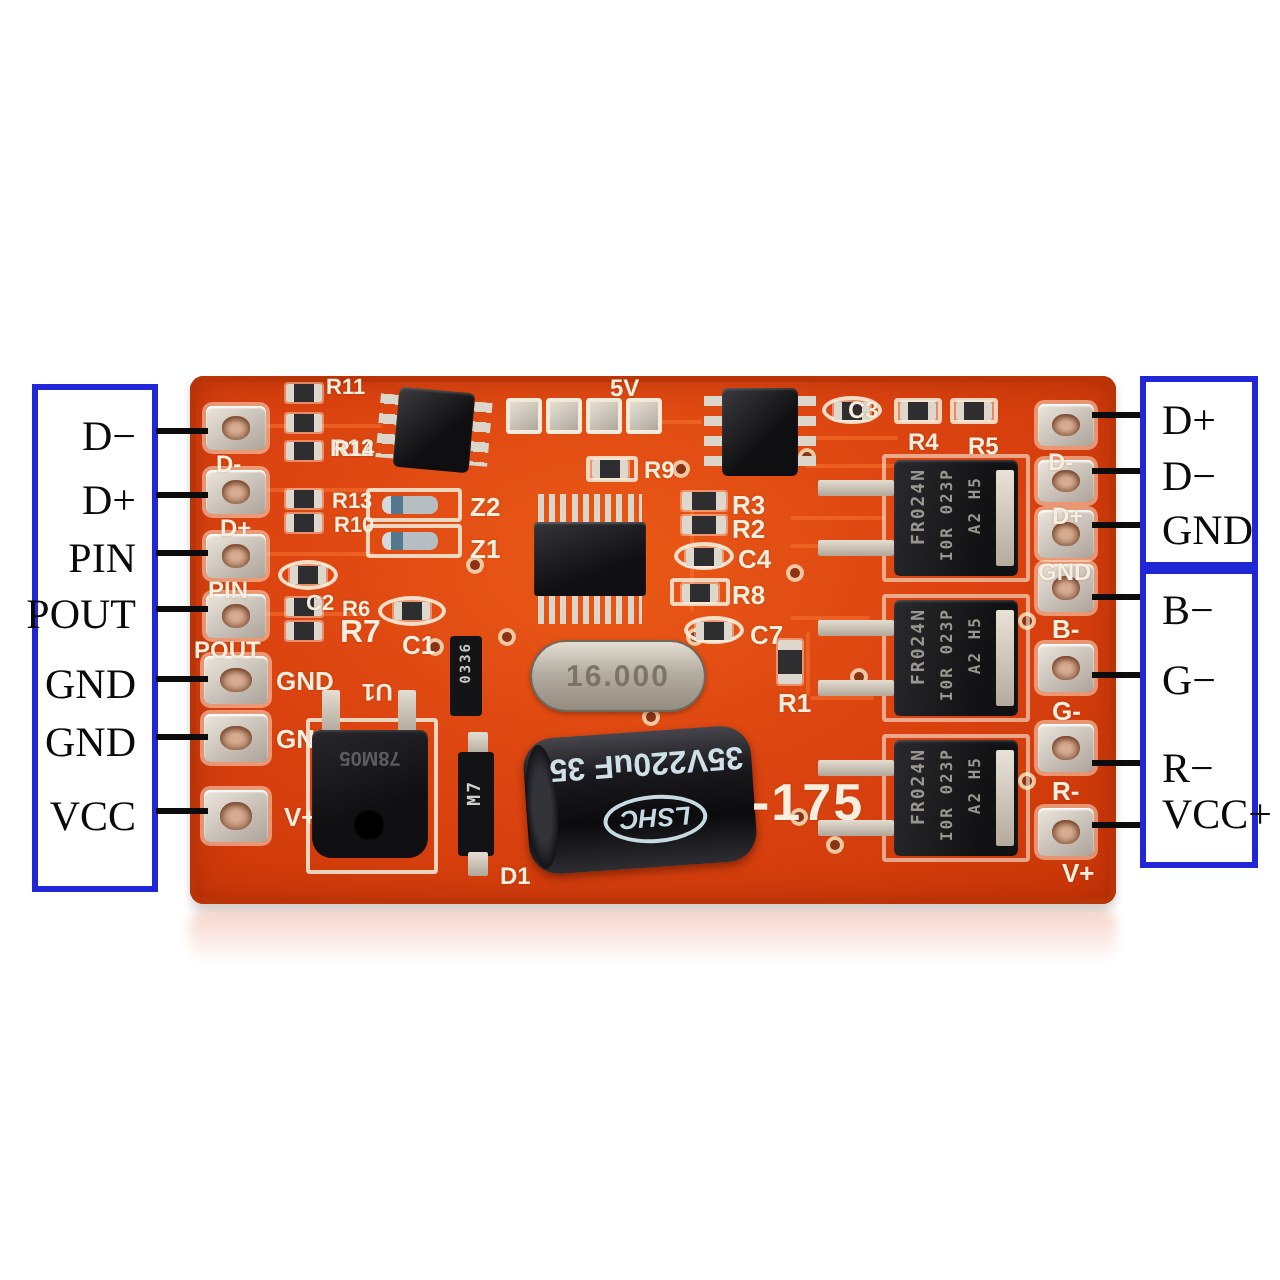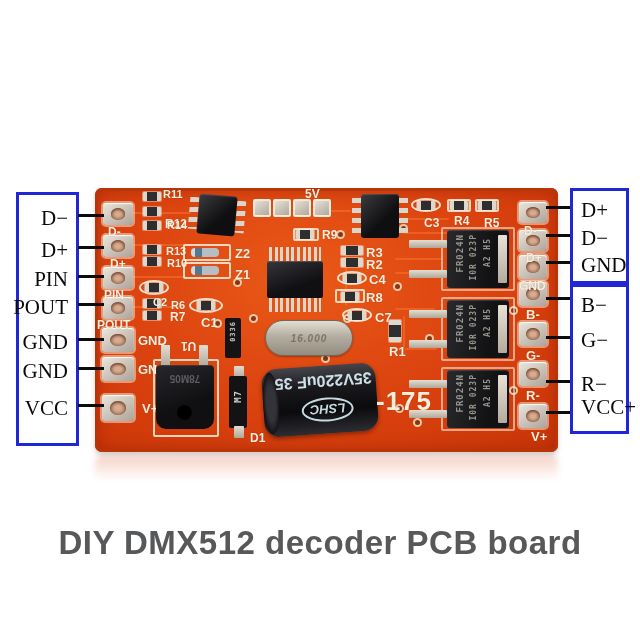--- a/index.html
+++ b/index.html
@@ -62,21 +62,21 @@
   .fetleg{background:linear-gradient(180deg,#e4ddd1,#b0a799);height:8px;border-radius:1px;}
   .fet{background:linear-gradient(100deg,#2a2a2e,#121214 70%);border-radius:3px;
        box-shadow:inset 0 1px 1px rgba(255,255,255,.15);}
   .fet .tab{right:2px;top:5px;bottom:5px;width:9px;background:linear-gradient(180deg,#e8e2d6,#b4ab9d);border-radius:1px;}
   .vtext{writing-mode:vertical-rl;transform:rotate(180deg);color:#97978f;
          font-family:"DejaVu Sans Mono",monospace;font-weight:bold;letter-spacing:1px;}
 
   .xtal{background:linear-gradient(180deg,#e4ded2 0%,#b4ad a1 45%,#948c7f 100%);
         background:linear-gradient(180deg,#e4ded2 0%,#b4ada1 45%,#948c7f 100%);
         border:1px solid #6e675b;border-radius:18px;display:flex;align-items:center;justify-content:center;
-        color:#7c7467;font-size:10px;font-weight:bold;letter-spacing:1px;box-shadow:0 1px 2px rgba(60,20,0,.4);font-style:italic;}
+        color:#7c7467;font-size:15px;font-weight:bold;letter-spacing:1px;box-shadow:0 1px 2px rgba(60,20,0,.4);}
 
   .cap{background:linear-gradient(180deg,#45454b 0%,#1a1a1e 30%,#0b0b0d 65%,#2d2d32 100%);
        border-radius:15px;transform:rotate(-4deg);box-shadow:0 2px 4px rgba(60,10,0,.5);}
   .cap .end{left:0;top:3px;bottom:3px;width:16px;border-radius:50%;
        background:radial-gradient(#33333a 40%,#0a0a0c 80%);}
   .cap .t1{left:14px;right:4px;top:6px;text-align:center;transform:rotate(180deg);
        color:#cfe0e8;font-size:16px;font-weight:bold;white-space:nowrap;}
   .cap .brand{left:38px;top:32px;width:52px;height:24px;border:2px solid #c6dae2;border-radius:50%;
        transform:rotate(180deg);display:flex;align-items:center;justify-content:center;
        color:#c6dae2;font-size:13px;font-weight:bold;font-style:italic;}
@@ -199,21 +199,21 @@
         <div class="pins-r"></div>
         <div class="body"></div>
     </div>
 
     <div class="obox" style="left:198px;top:40px;width:26px;height:13px"></div>
     <div class="smd" style="left:201px;top:42px"></div>
     <span class="sk" style="left:227px;top:41px">R9</span>
 
     <div class="oval" style="left:316px;top:10px;width:30px;height:14px"></div>
     <div class="smd" style="left:322px;top:13px"></div>
-    <span class="sk" style="left:329px;top:29px">C3</span>
+    <span class="sk" style="left:329px;top:11px">C3</span>
     <div class="obox" style="left:352px;top:11px;width:24px;height:13px"></div>
     <div class="smd" style="left:355px;top:13px"></div>
     <span class="sk" style="left:359px;top:27px">R4</span>
     <div class="obox" style="left:380px;top:11px;width:24px;height:13px"></div>
     <div class="smd" style="left:383px;top:13px"></div>
     <span class="sk" style="left:389px;top:29px">R5</span>
 
     <div class="smd" style="left:48px;top:4px"></div>
     <div class="smd" style="left:48px;top:19px"></div>
     <div class="smd" style="left:48px;top:33px"></div>
@@ -223,21 +223,21 @@
     <div class="smd" style="left:50px;top:95px"></div>
     <div class="smd" style="left:48px;top:111px"></div>
     <div class="smd" style="left:48px;top:123px"></div>
     <span class="sk" style="left:68px;top:0px;font-size:11px">R11</span>
     <span class="sk" style="left:70px;top:30px;font-size:12px">R12</span>
     <span class="sk" style="left:72px;top:31px;font-size:11px">R14</span>
     <span class="sk" style="left:71px;top:57px;font-size:11px">R13</span>
     <span class="sk" style="left:72px;top:69px;font-size:11px">R10</span>
     <span class="sk" style="left:58px;top:108px;font-size:11px">C2</span>
     <span class="sk" style="left:76px;top:111px;font-size:11px">R6</span>
-    <span class="sk" style="left:75px;top:123px;font-size:12px">R7</span>
+    <span class="sk" style="left:75px;top:123px;font-size:16px">R7</span>
 
     <div class="obox" style="left:88px;top:56px;width:48px;height:17px"></div>
     <div class="melf" style="left:96px;top:60px"></div>
     <div class="obox" style="left:88px;top:74px;width:48px;height:17px"></div>
     <div class="melf" style="left:96px;top:78px"></div>
     <span class="sk big" style="left:140px;top:59px">Z2</span>
     <span class="sk big" style="left:140px;top:80px">Z1</span>
 
     <div class="mcu" style="left:172px;top:59px;width:56px;height:65px">
       <div class="pins-t"></div>
@@ -359,14 +359,13 @@
     <span class="lbl l" style="top:108px">VCC+</span>
   </div>
   <div class="lead" style="left:546px;top:206px;width:24px"></div>
   <div class="lead" style="left:546px;top:234px;width:24px"></div>
   <div class="lead" style="left:546px;top:261px;width:24px"></div>
   <div class="lead" style="left:546px;top:297px;width:24px"></div>
   <div class="lead" style="left:546px;top:336px;width:24px"></div>
   <div class="lead" style="left:546px;top:380px;width:24px"></div>
   <div class="lead" style="left:546px;top:411px;width:24px"></div>
 
-  <div id="caption">DIY DMX512 decoder PCB board</div>
 </div>
 
 </body></html>

